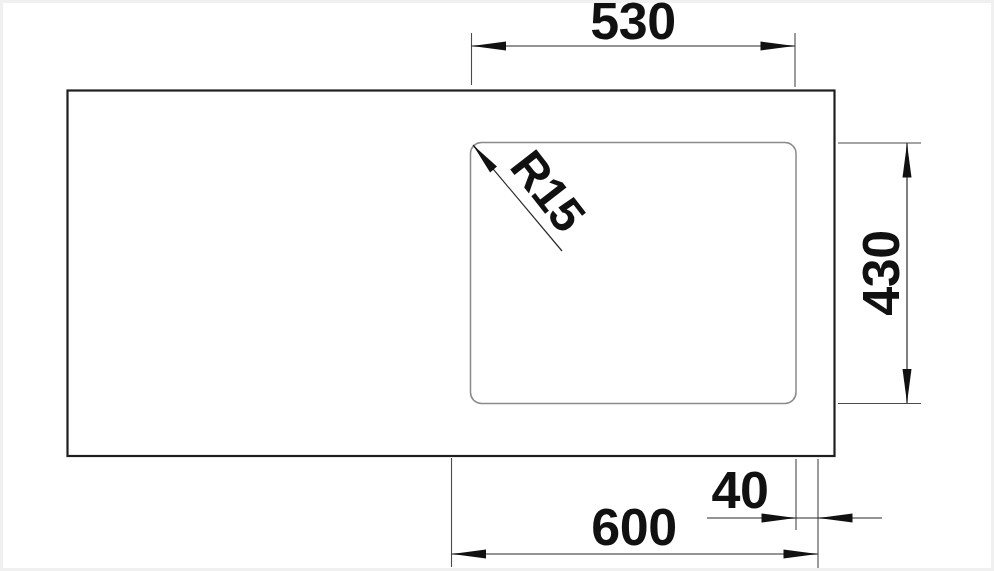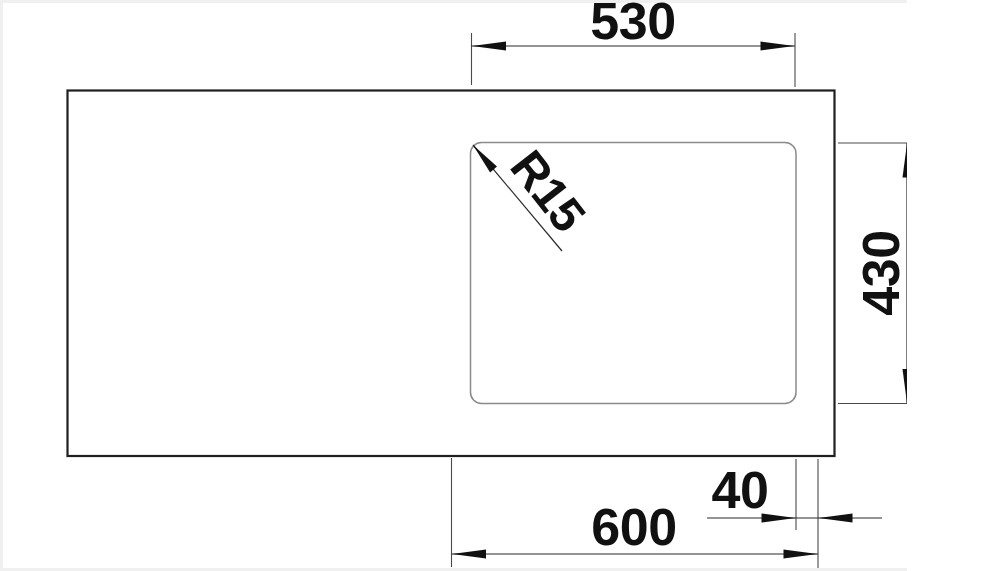--- a/index.html
+++ b/index.html
@@ -1,21 +1,21 @@
 <!DOCTYPE html>
 <html><head>
 <meta charset="utf-8">
 <style>
   html, body {
     margin: 0;
     padding: 0;
     background: #ffffff;
   }
   .stage {
-    width: 907px;
+    width: 994px;
     height: 571px;
     position: relative;
     overflow: hidden;
     background: #be185d;
   }
   svg { display: block; }
   .dim-text {
     font-family: "Liberation Sans", "DejaVu Sans", sans-serif;
     font-weight: 700;
     font-size: 52px;

